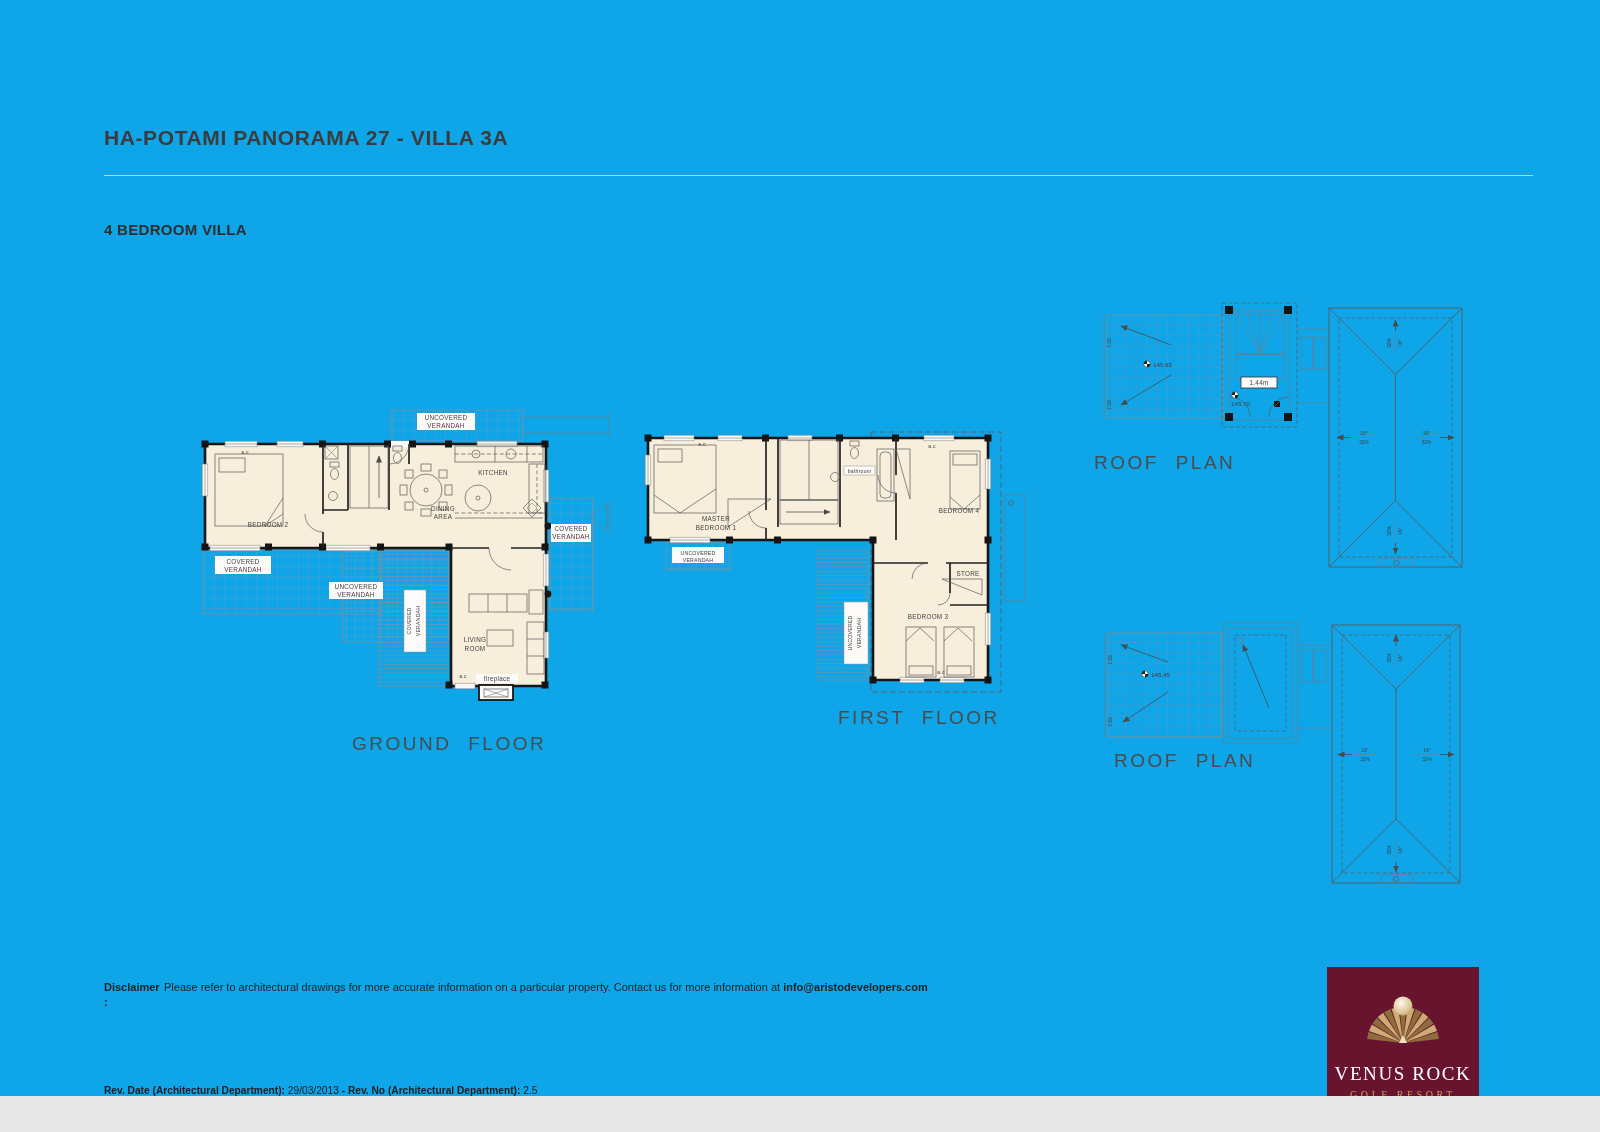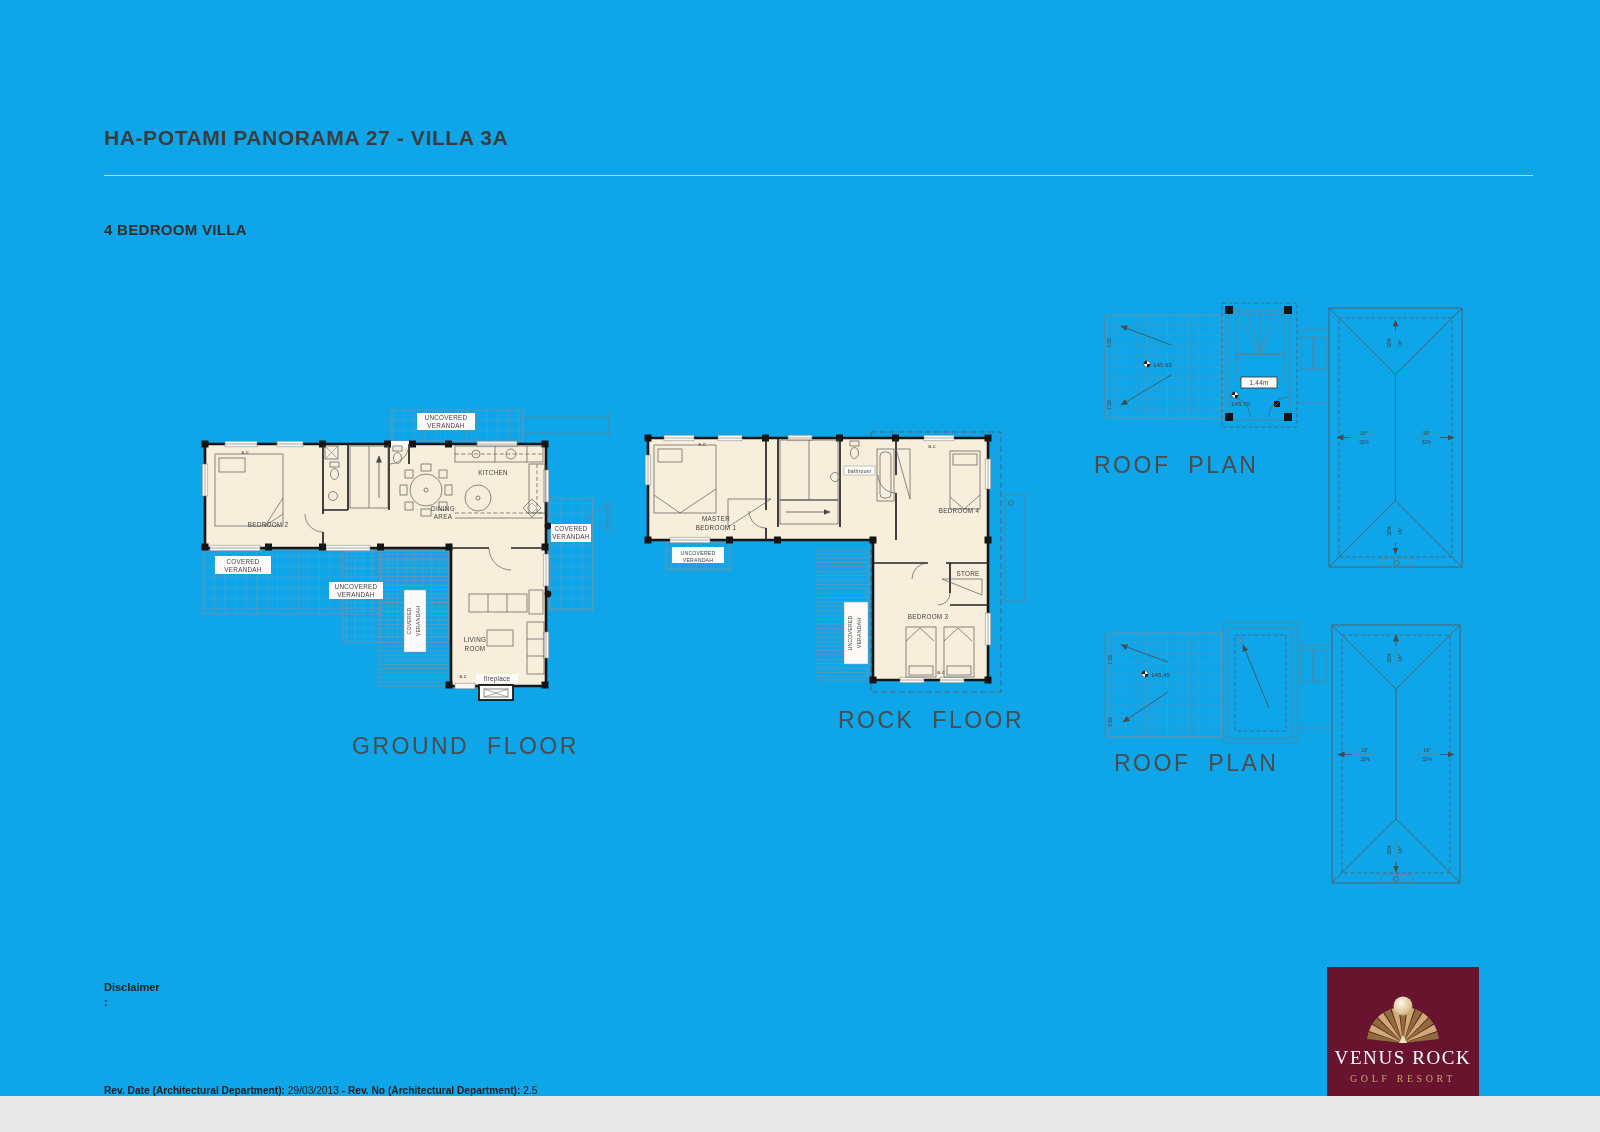--- a/index.html
+++ b/index.html
@@ -3,21 +3,21 @@
 <meta charset="utf-8">
 <style>
   html,body{margin:0;padding:0;background:#e8e8e8;}
   #canvas{position:relative;width:1600px;height:1096px;background:#0ea5e9;overflow:hidden;
           font-family:"Liberation Sans",sans-serif;}
   .abs{position:absolute;}
   #page-title{left:104px;top:126px;font-size:21px;font-weight:bold;letter-spacing:.6px;color:#3c3c3c;}
   #title-rule{left:104px;top:175px;width:1429px;height:0;border-top:1px solid #cfccc7;}
   #page-subtitle{left:104px;top:197px;font-size:15px;font-weight:bold;letter-spacing:.3px;color:#2e2e2e;margin-top:24px;}
   .plan{position:absolute;}
-  .plan-label{position:absolute;font-size:23px;letter-spacing:2.5px;word-spacing:9px;color:#4b4b4b;}
+  .plan-label{position:absolute;font-size:19px;letter-spacing:2.5px;word-spacing:9px;color:#4b4b4b;}
   
   svg text{font-family:"Liberation Sans",sans-serif;fill:#3f3f3f;}
   .t6{font-size:6.3px;text-anchor:middle;letter-spacing:.3px;}
   .t5{font-size:5.2px;text-anchor:middle;letter-spacing:.2px;}
   .t45{font-size:4.8px;text-anchor:middle;}
   .lvl{font-size:6.2px;}
   .wall{fill:#f7efdc;stroke:#161616;stroke-width:2.6;}
   .part{stroke:#232323;stroke-width:1.7;fill:none;}
   .fx{stroke:#5a5a5a;stroke-width:.7;fill:none;}
   .fxd{stroke:#5a5a5a;stroke-width:.7;fill:none;stroke-dasharray:4 2.4;}
@@ -31,21 +31,21 @@
   .ra{stroke:#474747;stroke-width:.75;fill:none;}
   
   #disclaimer{left:104px;top:980px;display:flex;font-size:11px;color:#222;line-height:14.5px;width:1340px;}
   #disclaimer .dlabel{font-weight:bold;width:60px;flex:none;}
   #disclaimer b{font-weight:bold;}
   #revline{left:104px;top:1085px;font-size:10.2px;color:#1d1d1d;}
   #revline .b{font-weight:bold;}
   
   #logo{left:1327px;top:967px;width:152px;height:163px;background:#69142e;display:flex;
         flex-direction:column;align-items:center;padding-top:24px;box-sizing:border-box;}
-  #logo-name{font-family:"Liberation Serif",serif;font-size:19px;color:#ffffff;letter-spacing:1.6px;margin-top:2px;white-space:nowrap;}
+  #logo-name{font-family:"Liberation Serif",serif;font-size:19px;color:#ffffff;letter-spacing:1.6px;margin-top:18px;white-space:nowrap;}
   #logo-sub{font-family:"Liberation Serif",serif;font-size:10px;color:#c3a06b;letter-spacing:3.6px;margin-top:4px;white-space:nowrap;text-align:center;}
 </style>
 </head>
 <body>
 
 <div id="canvas">
 
   <div class="abs" id="page-title">HA-POTAMI PANORAMA 27 - VILLA 3A</div>
   <div class="abs" id="title-rule"></div>
   <div class="abs" id="page-subtitle">4 BEDROOM VILLA</div>
@@ -367,21 +367,21 @@
     <g>
       <rect class="wb" x="216" y="51" width="31" height="9" stroke="#777" stroke-width=".4"></rect>
       <text class="t5" x="231.5" y="58">bathroom</text>
     </g>
     <text class="t6" x="331" y="98">BEDROOM 4</text>
     <text class="t5" x="304" y="33">a.c</text>
     <text class="t6" x="340" y="161">STORE</text>
     <text class="t6" x="300" y="204">BEDROOM 3</text>
     <text class="t5" x="313" y="259">a.c</text>
   </svg>
-  <div class="plan-label" style="left:838px;top:707px">ROCK FLOOR</div>
+  <div class="plan-label" style="left:838px;top:707px">FIRST FLOOR</div>
 
   <svg class="plan" style="left:1083px;top:293px" width="380" height="275" viewBox="0 0 380 275">
     <defs>
       <pattern id="r1-grid" width="10.5" height="10.5" patternUnits="userSpaceOnUse">
           <path d="M10.5 0H0V10.5" fill="none" stroke="#8f8f8f" stroke-width="0.55"></path>
         </pattern>
       <pattern id="r1-tread" width="400" height="7" patternUnits="userSpaceOnUse">
           <line x1="0" y1="3.5" x2="400" y2="3.5" stroke="#6a6a6a" stroke-width="0.6"></line>
         </pattern>
       <pattern id="r1-vtread" width="7" height="400" patternUnits="userSpaceOnUse">
@@ -538,20 +538,21 @@
         <text class="t45" x="344" y="161">32%</text>
         <line class="ra" x1="357" y1="154.5" x2="371" y2="154.5" marker-end="url(#r2-ar)"></line>
       </g>
     </g>
   </svg>
   <div class="plan-label" style="left:1114px;top:750px">ROOF PLAN</div>
 
   <div class="abs" id="disclaimer">
     <div class="dlabel">Disclaimer :</div>
     <div>
+      <div><span>Please refer to architectural drawings for more accurate information on a particular property. Contact us for more information at </span><b>info@aristodevelopers.com</b></div>
     </div>
   </div>
   <div class="abs" id="revline">
     <span class="b">Rev. Date (Architectural Department):</span>
     <span>29/03/2013</span>
     <span class="b">-</span>
     <span class="b">Rev. No (Architectural Department):</span>
     <span>2.5</span>
   </div>
 

